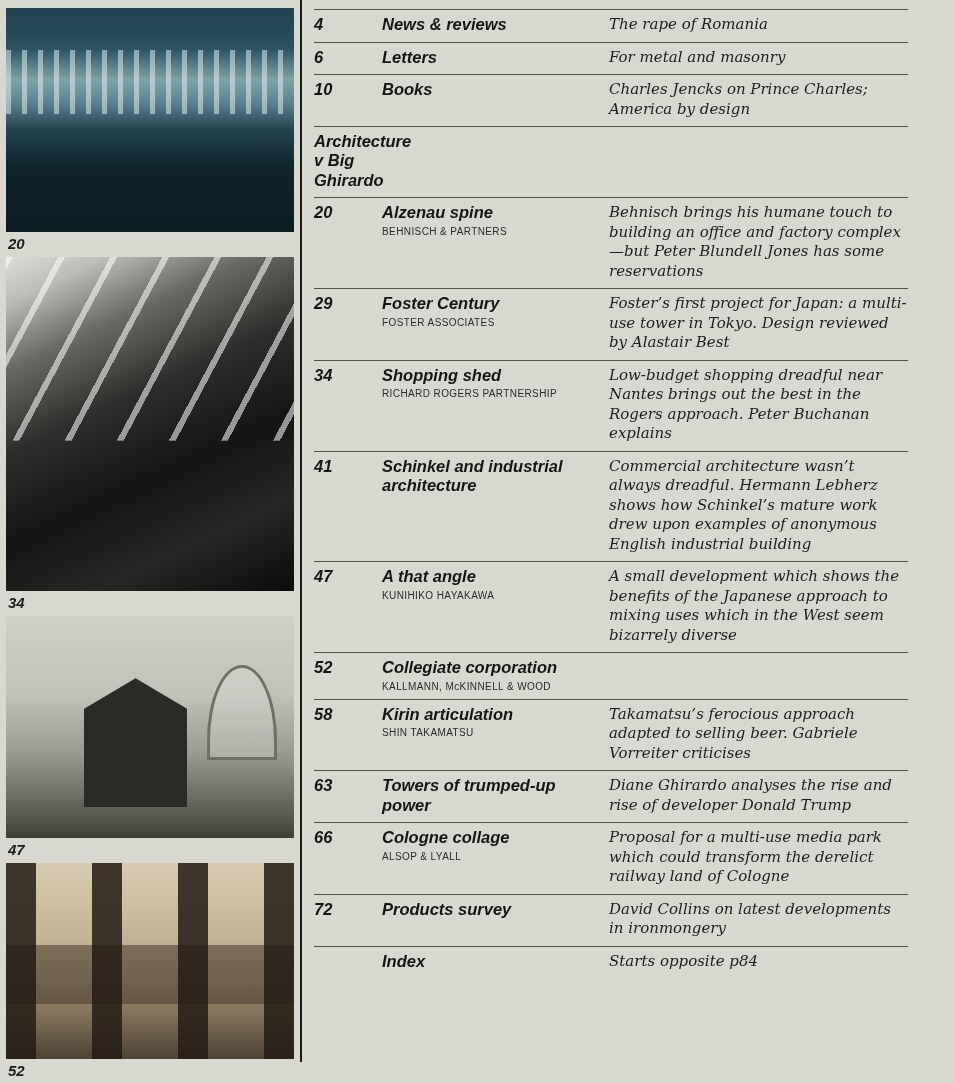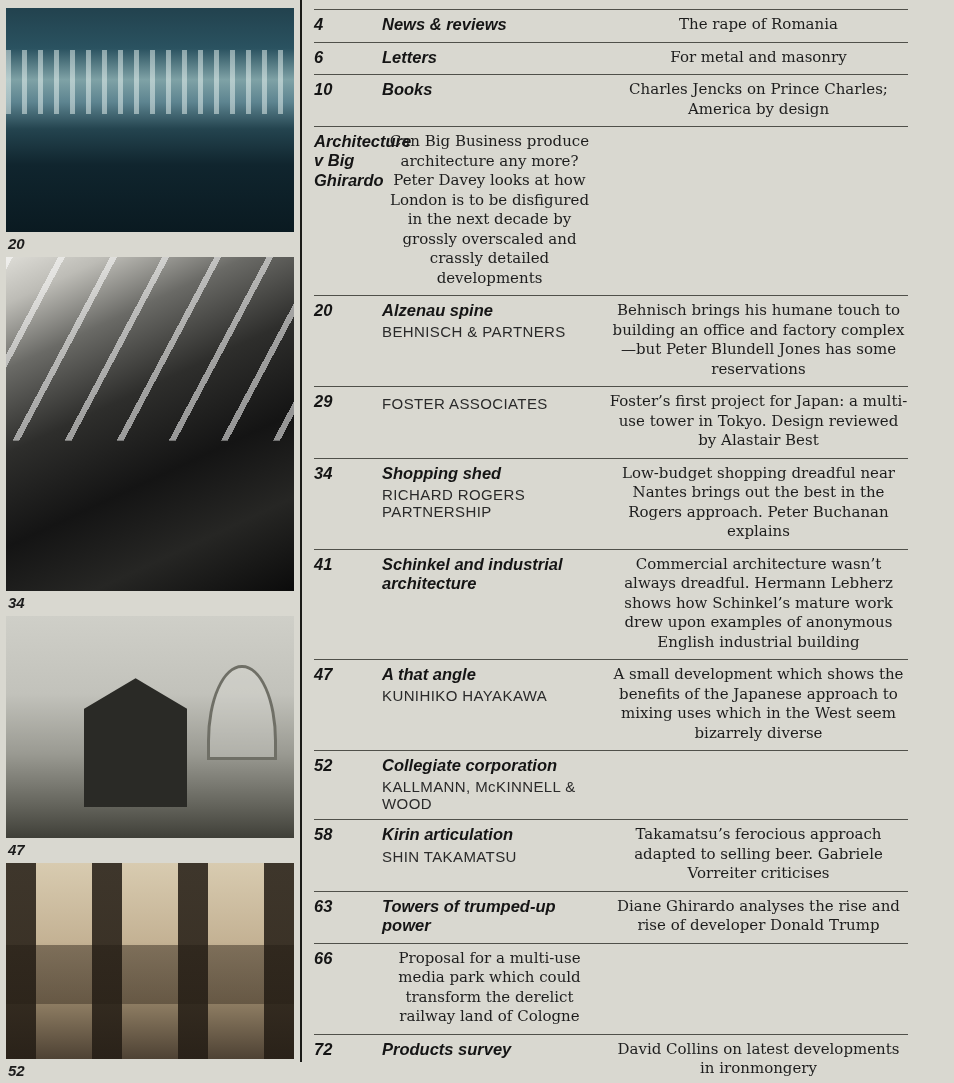--- a/index.html
+++ b/index.html
@@ -69,25 +69,25 @@
   .toc { flex:1; padding:9px 46px 0 12px; }
   .entry {
     display:grid; grid-template-columns:56px 215px 1fr; column-gap:12px;
     border-top:1px solid #50504a; padding:5px 0 7px;
   }
   .num, .t {
     font-weight:bold; font-style:italic; font-size:16.5px;
     color:#151515; line-height:1.18;
   }
   .credit {
-    font-size:15px; color:#2a2a2a; letter-spacing:0.4px; margin-top:3px;
+    font-size:10px; color:#2a2a2a; letter-spacing:0.4px; margin-top:3px;
   }
   .desc {
-    font-family:"DejaVu Serif", serif; 
-    font-size:15px; color:#1d1d1d; line-height:1.3;text-align:center;
+    font-family:"DejaVu Serif", serif; font-style:italic;
+    font-size:15px; color:#1d1d1d; line-height:1.3;
   }
 </style>
 </head>
 <body>
 
 <div class="page">
 
   <div class="left-col">
     <figure class="photo" style="margin:0">
       <div class="photo-img h1 p1"></div>
@@ -132,35 +132,35 @@
       <div>
         <div class="t">Books</div>
       </div>
       <div class="desc">Charles Jencks on Prince Charles; America by design</div>
     </div>
 
     <div class="entry">
       <div>
         <div class="t">Architecture v Big Ghirardo</div>
       </div>
-      <div class="desc">Can Big Business produce architecture any more? Peter Davey looks at how London is to be disfigured in the next decade by grossly overscaled and crassly detailed developments</div>
     </div>
 
     <div class="entry">
       <div class="num">20</div>
       <div>
         <div class="t">Alzenau spine</div>
         <div class="credit">BEHNISCH &amp; PARTNERS</div>
       </div>
       <div class="desc">Behnisch brings his humane touch to building an office and factory complex—but Peter Blundell Jones has some reservations</div>
     </div>
 
     <div class="entry">
       <div class="num">29</div>
       <div>
+        <div class="t">Foster Century</div>
         <div class="credit">FOSTER ASSOCIATES</div>
       </div>
       <div class="desc">Foster’s first project for Japan: a multi-use tower in Tokyo. Design reviewed by Alastair Best</div>
     </div>
 
     <div class="entry">
       <div class="num">34</div>
       <div>
         <div class="t">Shopping shed</div>
         <div class="credit">RICHARD ROGERS PARTNERSHIP</div>
@@ -205,20 +205,24 @@
     <div class="entry">
       <div class="num">63</div>
       <div>
         <div class="t">Towers of trumped-up power</div>
       </div>
       <div class="desc">Diane Ghirardo analyses the rise and rise of developer Donald Trump</div>
     </div>
 
     <div class="entry">
       <div class="num">66</div>
+      <div>
+        <div class="t">Cologne collage</div>
+        <div class="credit">ALSOP &amp; LYALL</div>
+      </div>
       <div class="desc">Proposal for a multi-use media park which could transform the derelict railway land of Cologne</div>
     </div>
 
 
     <div class="entry">
       <div class="num">72</div>
       <div>
         <div class="t">Products survey</div>
       </div>
       <div class="desc">David Collins on latest developments in ironmongery</div>

